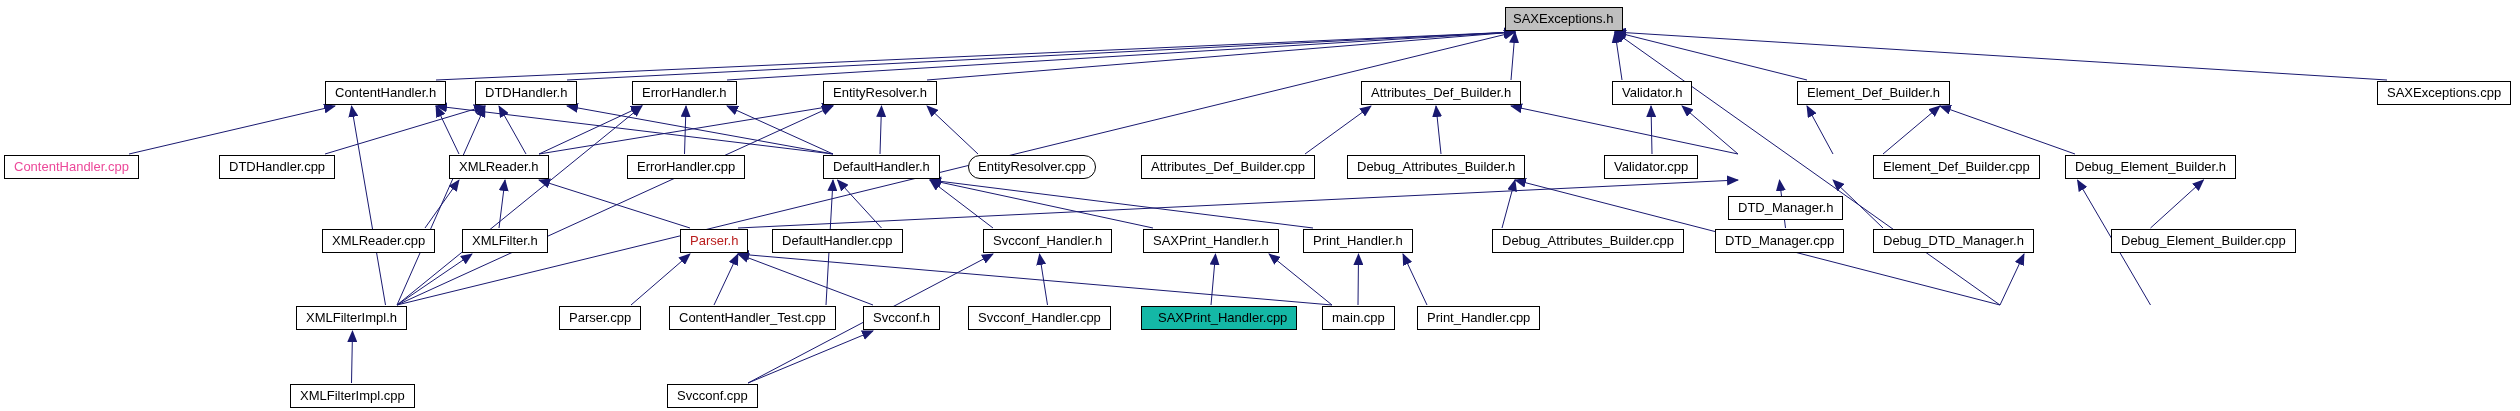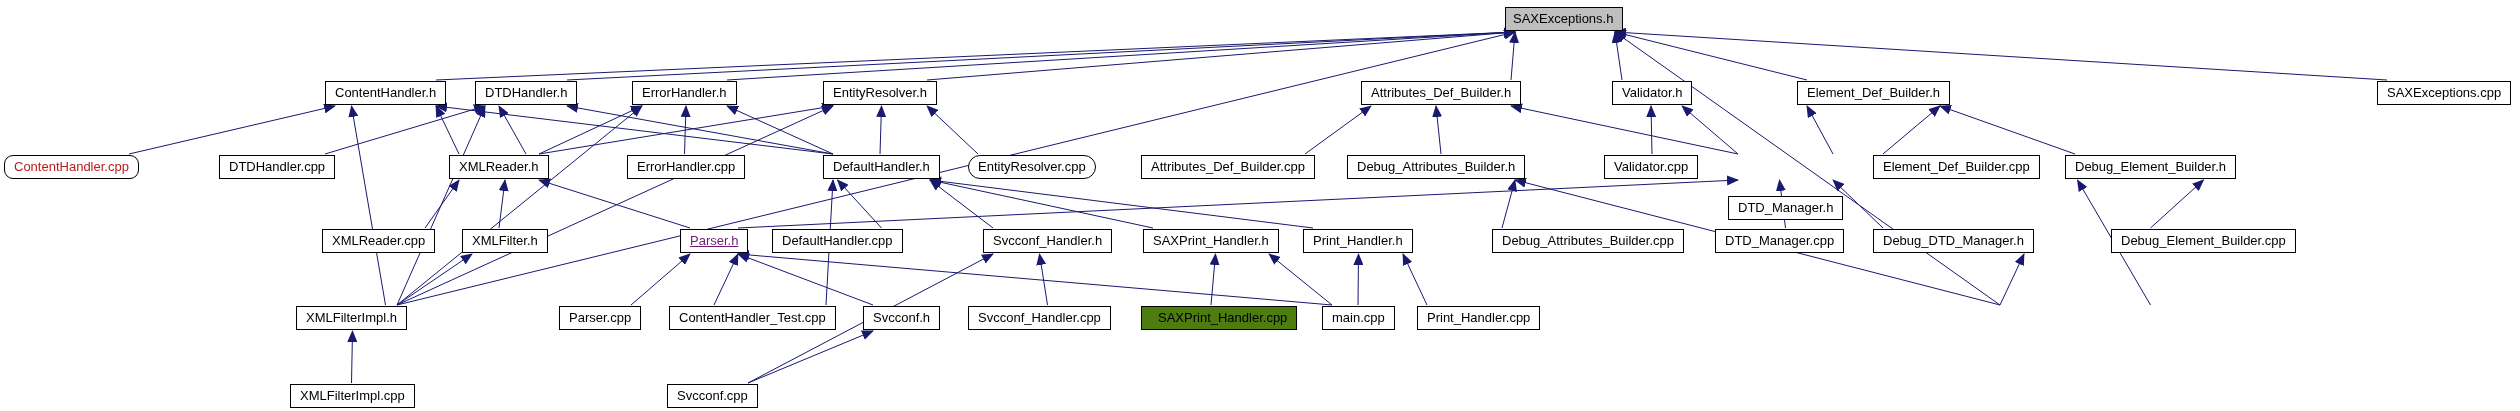--- a/index.html
+++ b/index.html
@@ -105,46 +105,46 @@
 
 <div class="node root" style="left: 1505px; top: 7px; border-color: rgb(0, 0, 0); color: rgb(0, 0, 0); background: rgb(191, 191, 191); padding-left: 7px;">SAXExceptions.h</div>
     <div class="node" style="left: 325px; top: 81px; border-color: rgb(0, 0, 0); color: rgb(0, 0, 0); background: rgb(255, 255, 255);">ContentHandler.h</div>
     <div class="node" style="left: 475px; top: 81px; border-color: rgb(0, 0, 0); color: rgb(0, 0, 0); background: rgb(255, 255, 255);">DTDHandler.h</div>
     <div class="node" style="left: 632px; top: 81px; border-color: rgb(0, 0, 0); color: rgb(0, 0, 0); background: rgb(255, 255, 255);">ErrorHandler.h</div>
     <div class="node" style="left: 823px; top: 81px; border-color: rgb(0, 0, 0); color: rgb(0, 0, 0); background: rgb(255, 255, 255);">EntityResolver.h</div>
     <div class="node" style="left: 1361px; top: 81px; border-color: rgb(0, 0, 0); color: rgb(0, 0, 0); background: rgb(255, 255, 255);">Attributes_Def_Builder.h</div>
     <div class="node" style="left: 1612px; top: 81px; border-color: rgb(0, 0, 0); color: rgb(0, 0, 0); background: rgb(255, 255, 255);">Validator.h</div>
     <div class="node" style="left: 1797px; top: 81px; border-color: rgb(0, 0, 0); color: rgb(0, 0, 0); background: rgb(255, 255, 255);">Element_Def_Builder.h</div>
     <div class="node" style="left: 2377px; top: 81px; border-color: rgb(0, 0, 0); color: rgb(0, 0, 0); background: rgb(255, 255, 255);">SAXExceptions.cpp</div>
-    <div class="node" style="left: 4px; top: 155px; border-color: rgb(0, 0, 0); color: #b91c1c; background: rgb(255, 255, 255); border-radius: 9px;">ContentHandler.cpp</div>
+    <div class="node" style="left: 4px; top: 155px; border-color: rgb(0, 0, 0); color: #ec4899; background: rgb(255, 255, 255);">ContentHandler.cpp</div>
     <div class="node" style="left: 219px; top: 155px; border-color: rgb(0, 0, 0); color: rgb(0, 0, 0); background: rgb(255, 255, 255);">DTDHandler.cpp</div>
     <div class="node" style="left: 449px; top: 155px; border-color: rgb(0, 0, 0); color: rgb(0, 0, 0); background: rgb(255, 255, 255);">XMLReader.h</div>
     <div class="node" style="left: 627px; top: 155px; border-color: rgb(0, 0, 0); color: rgb(0, 0, 0); background: rgb(255, 255, 255);">ErrorHandler.cpp</div>
     <div class="node" style="left: 823px; top: 155px; border-color: rgb(0, 0, 0); color: rgb(0, 0, 0); background: rgb(255, 255, 255);">DefaultHandler.h</div>
     <div class="node" style="left: 968px; top: 155px; border-color: rgb(0, 0, 0); color: rgb(0, 0, 0); background: rgb(255, 255, 255); border-radius: 12px;">EntityResolver.cpp</div>
     <div class="node" style="left: 1141px; top: 155px; border-color: rgb(0, 0, 0); color: rgb(0, 0, 0); background: rgb(255, 255, 255);">Attributes_Def_Builder.cpp</div>
     <div class="node" style="left: 1347px; top: 155px; border-color: rgb(0, 0, 0); color: rgb(0, 0, 0); background: rgb(255, 255, 255);">Debug_Attributes_Builder.h</div>
     <div class="node" style="left: 1604px; top: 155px; border-color: rgb(0, 0, 0); color: rgb(0, 0, 0); background: rgb(255, 255, 255);">Validator.cpp</div>
     <div class="node" style="left: 1728px; top: 155px; border-color: rgb(0, 0, 0); color: rgb(0, 0, 0); background: rgb(255, 255, 255); margin-top: 41px;">DTD_Manager.h</div>
     <div class="node" style="left: 1873px; top: 155px; border-color: rgb(0, 0, 0); color: rgb(0, 0, 0); background: rgb(255, 255, 255);">Element_Def_Builder.cpp</div>
     <div class="node" style="left: 2065px; top: 155px; border-color: rgb(0, 0, 0); color: rgb(0, 0, 0); background: rgb(255, 255, 255);">Debug_Element_Builder.h</div>
     <div class="node" style="left: 322px; top: 229px; border-color: rgb(0, 0, 0); color: rgb(0, 0, 0); background: rgb(255, 255, 255);">XMLReader.cpp</div>
     <div class="node" style="left: 462px; top: 229px; border-color: rgb(0, 0, 0); color: rgb(0, 0, 0); background: rgb(255, 255, 255);">XMLFilter.h</div>
-    <div class="node" style="left: 680px; top: 229px; border-color: rgb(0, 0, 0); color: #701a75; background: rgb(255, 255, 255); text-decoration: underline;">Parser.h</div>
+    <div class="node" style="left: 680px; top: 229px; border-color: rgb(0, 0, 0); color: #b91c1c; background: rgb(255, 255, 255);">Parser.h</div>
     <div class="node" style="left: 772px; top: 229px; border-color: rgb(0, 0, 0); color: rgb(0, 0, 0); background: rgb(255, 255, 255);">DefaultHandler.cpp</div>
     <div class="node" style="left: 983px; top: 229px; border-color: rgb(0, 0, 0); color: rgb(0, 0, 0); background: rgb(255, 255, 255);">Svcconf_Handler.h</div>
     <div class="node" style="left: 1143px; top: 229px; border-color: rgb(0, 0, 0); color: rgb(0, 0, 0); background: rgb(255, 255, 255);">SAXPrint_Handler.h</div>
     <div class="node" style="left: 1303px; top: 229px; border-color: rgb(0, 0, 0); color: rgb(0, 0, 0); background: rgb(255, 255, 255);">Print_Handler.h</div>
     <div class="node" style="left: 1492px; top: 229px; border-color: rgb(0, 0, 0); color: rgb(0, 0, 0); background: rgb(255, 255, 255);">Debug_Attributes_Builder.cpp</div>
     <div class="node" style="left: 1715px; top: 229px; border-color: rgb(0, 0, 0); color: rgb(0, 0, 0); background: rgb(255, 255, 255);">DTD_Manager.cpp</div>
     <div class="node" style="left: 1873px; top: 229px; border-color: rgb(0, 0, 0); color: rgb(0, 0, 0); background: rgb(255, 255, 255);">Debug_DTD_Manager.h</div>
     <div class="node" style="left: 2111px; top: 229px; border-color: rgb(0, 0, 0); color: rgb(0, 0, 0); background: rgb(255, 255, 255);">Debug_Element_Builder.cpp</div>
     <div class="node" style="left: 296px; top: 306px; border-color: rgb(0, 0, 0); color: rgb(0, 0, 0); background: rgb(255, 255, 255);">XMLFilterImpl.h</div>
     <div class="node" style="left: 559px; top: 306px; border-color: rgb(0, 0, 0); color: rgb(0, 0, 0); background: rgb(255, 255, 255);">Parser.cpp</div>
     <div class="node" style="left: 669px; top: 306px; border-color: rgb(0, 0, 0); color: rgb(0, 0, 0); background: rgb(255, 255, 255);">ContentHandler_Test.cpp</div>
     <div class="node" style="left: 863px; top: 306px; border-color: rgb(0, 0, 0); color: rgb(0, 0, 0); background: rgb(255, 255, 255);">Svcconf.h</div>
     <div class="node" style="left: 968px; top: 306px; border-color: rgb(0, 0, 0); color: rgb(0, 0, 0); background: rgb(255, 255, 255);">Svcconf_Handler.cpp</div>
-    <div class="node" style="left: 1141px; top: 306px; border-color: rgb(0, 0, 0); color: rgb(0, 0, 0); background: #4d7c0f; padding-left: 16px;">SAXPrint_Handler.cpp</div>
+    <div class="node" style="left: 1141px; top: 306px; border-color: rgb(0, 0, 0); color: rgb(0, 0, 0); background: #14b8a6; padding-left: 16px;">SAXPrint_Handler.cpp</div>
     <div class="node" style="left: 1322px; top: 306px; border-color: rgb(0, 0, 0); color: rgb(0, 0, 0); background: rgb(255, 255, 255);">main.cpp</div>
     <div class="node" style="left: 1417px; top: 306px; border-color: rgb(0, 0, 0); color: rgb(0, 0, 0); background: rgb(255, 255, 255);">Print_Handler.cpp</div>
     <div class="node" style="left: 290px; top: 384px; border-color: rgb(0, 0, 0); color: rgb(0, 0, 0); background: rgb(255, 255, 255);">XMLFilterImpl.cpp</div>
     <div class="node" style="left: 667px; top: 384px; border-color: rgb(0, 0, 0); color: rgb(0, 0, 0); background: rgb(255, 255, 255); text-align: center;">Svcconf.cpp</div>
   </div>
 
 </body></html>

